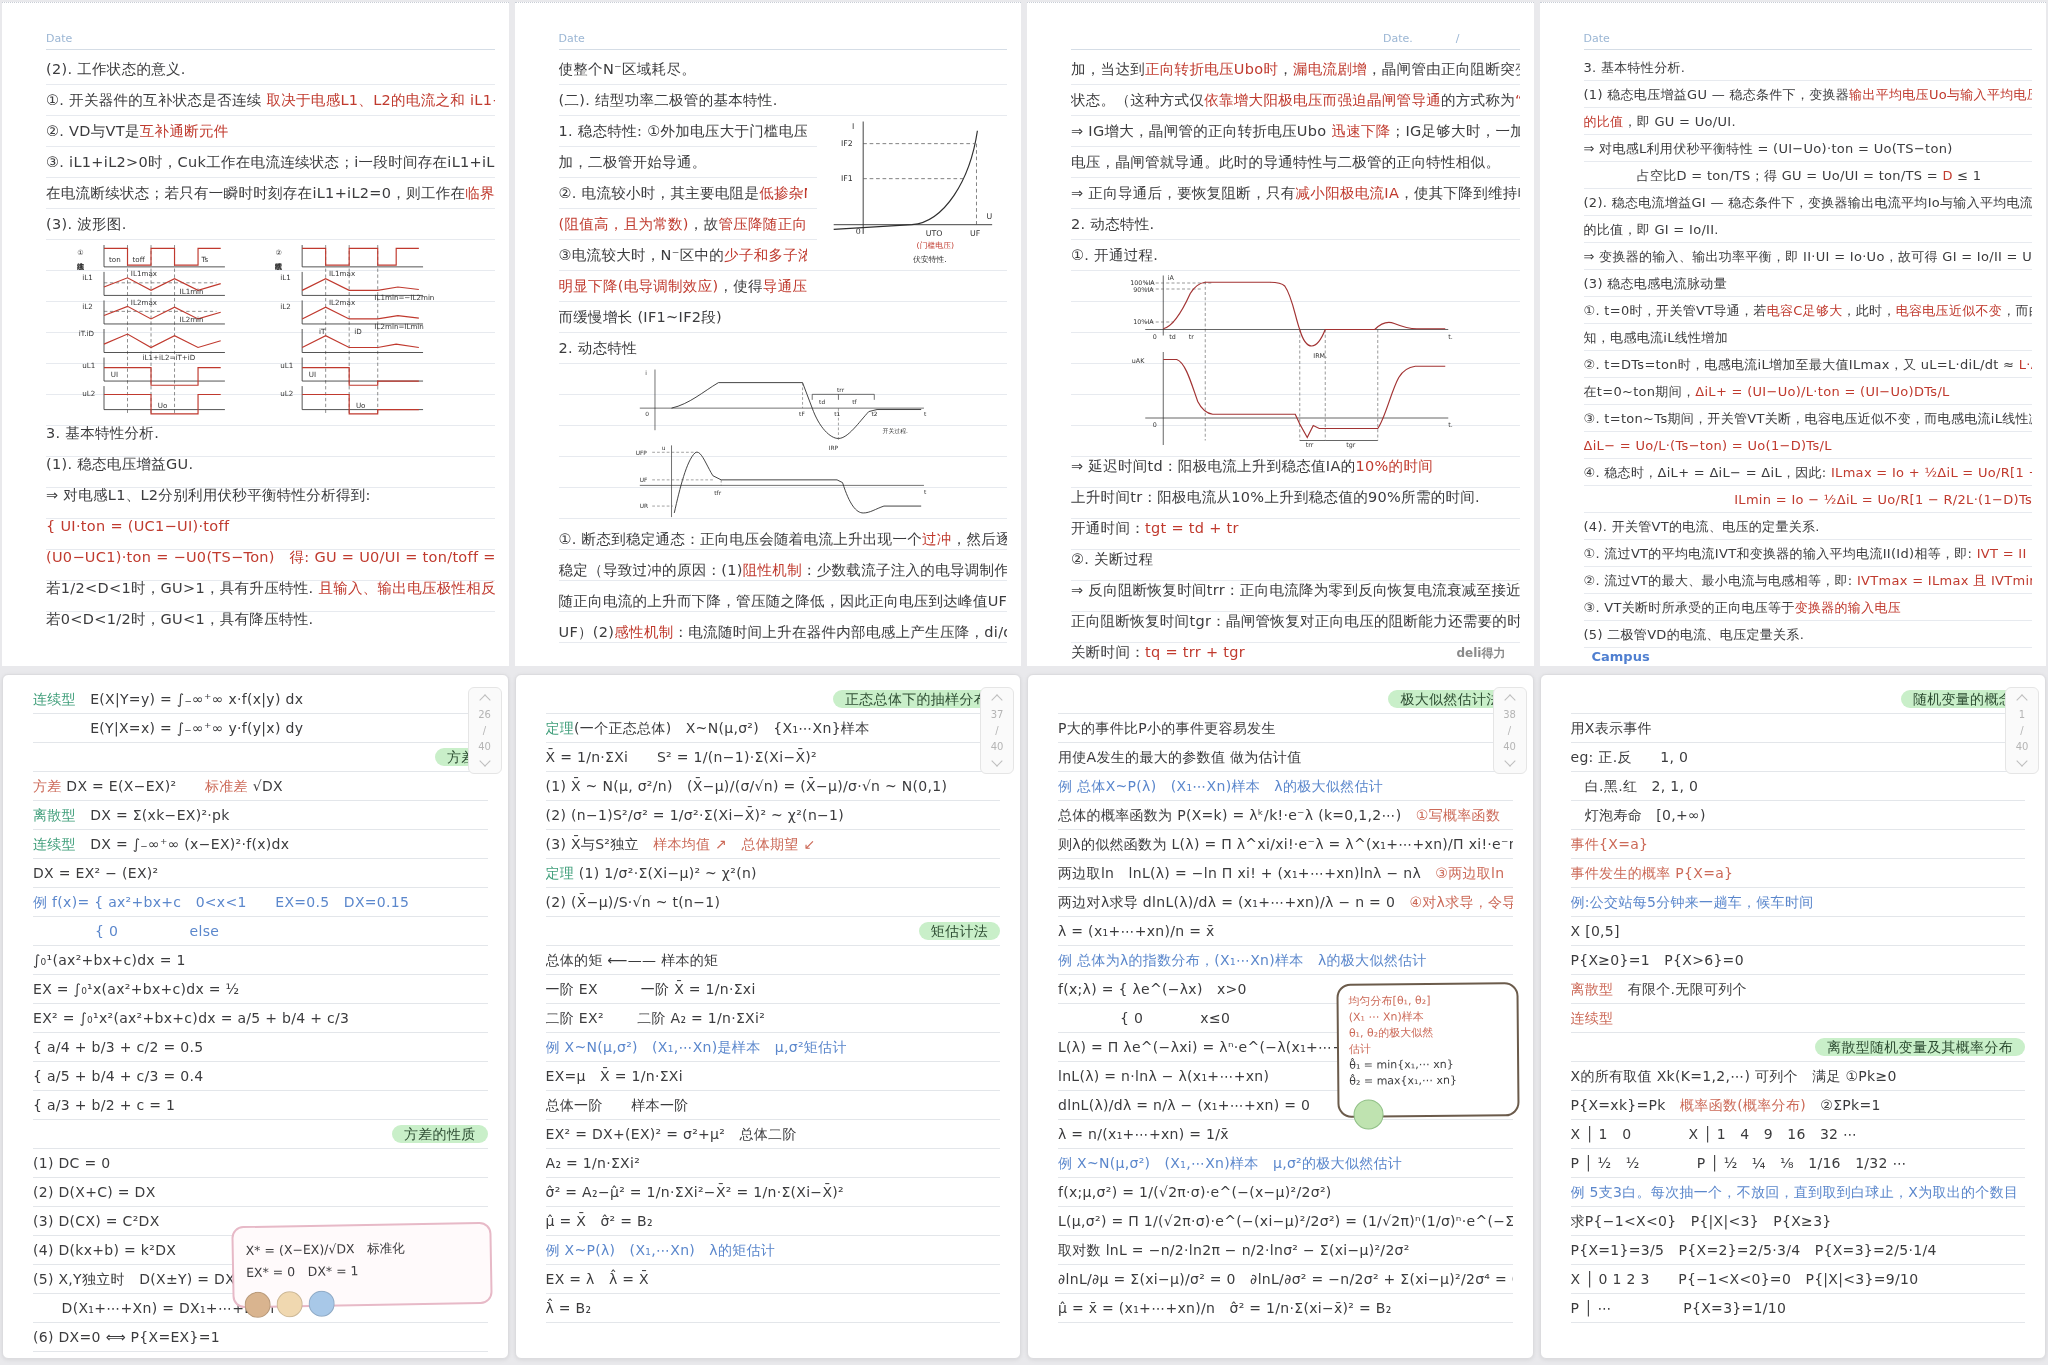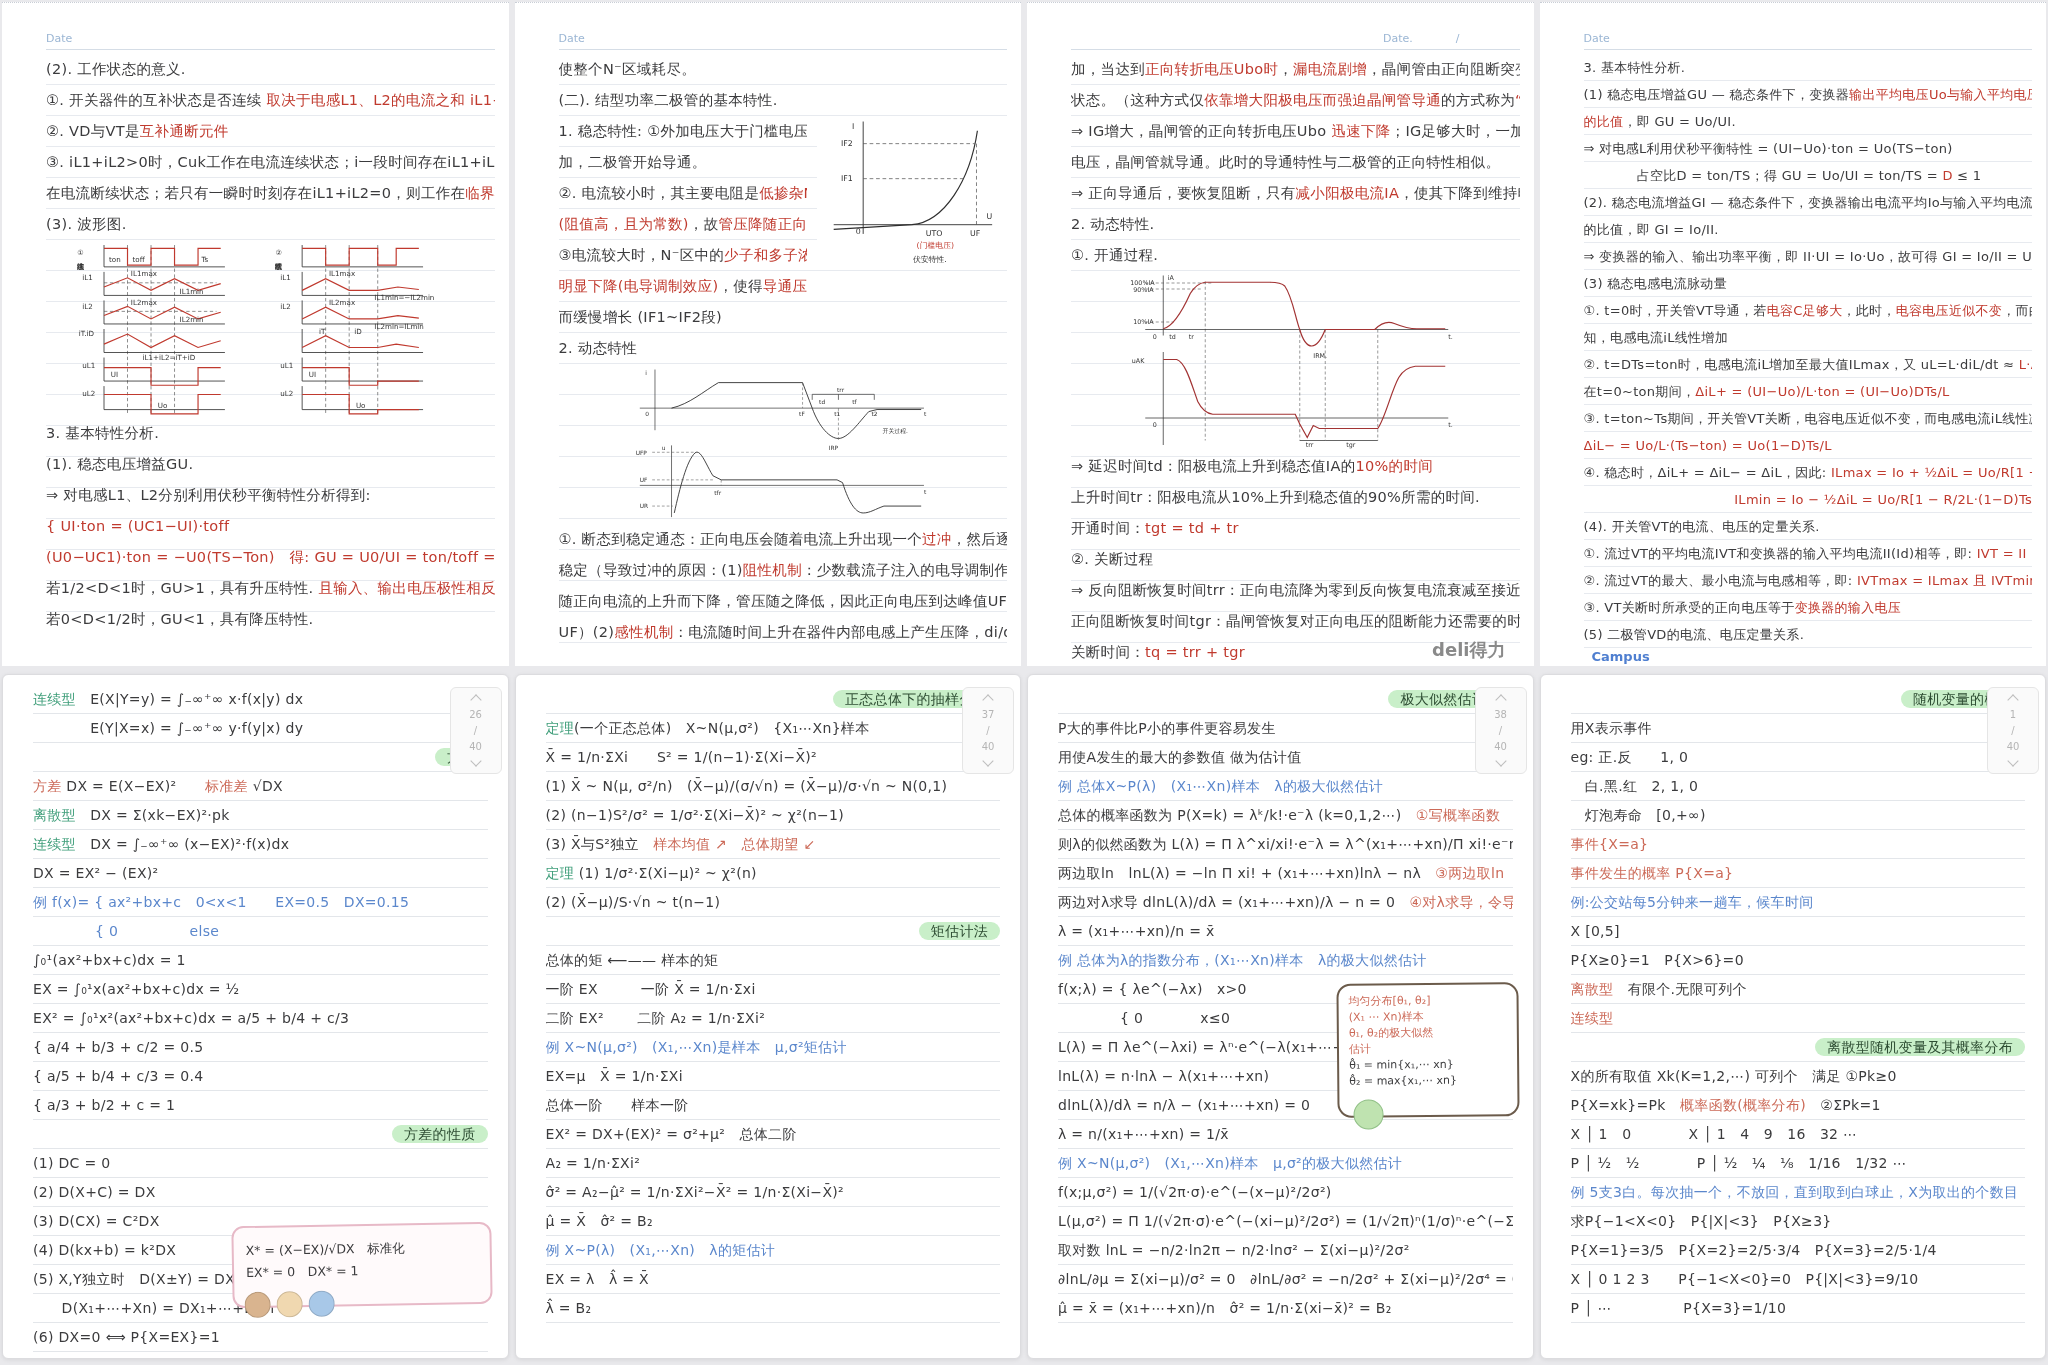--- a/index.html
+++ b/index.html
@@ -33,27 +33,27 @@
   .ax{stroke:#333;stroke-width:1;fill:none}
   .red{stroke:#c0392e;stroke-width:1.4;fill:none}
   .dred{stroke:#a23333;stroke-width:1.6;fill:none}
   .blk{stroke:#2f2f2f;stroke-width:1.3;fill:none}
   .dash{stroke:#555;stroke-width:.8;stroke-dasharray:4 3;fill:none}
   .fl{font-size:8.5px;fill:#333;}
   .fl.rt{fill:#c03a2e;}
   .vert{writing-mode:tb;}
   
   .pager{position:absolute;right:6px;top:12px;width:24px;background:#fafafa;border:1px solid #e5e5e5;
-    border-radius:6px;display:flex;flex-direction:column;align-items:center;gap:5px;padding:8px 13px;
+    border-radius:6px;display:flex;flex-direction:column;align-items:center;gap:5px;padding:8px 4px;
     font-size:10px;color:#b5b5b5;}
   .chev{width:7px;height:7px;border-left:1.5px solid #bdbdbd;border-top:1.5px solid #bdbdbd;}
   .chev.up{transform:rotate(45deg);}
   .chev.down{transform:rotate(225deg);}
   
-  .wm-deli{position:absolute;right:28px;bottom:4px;color:#8a8a8a;font-weight:bold;font-size:18px;}
+  .wm-deli{position:absolute;right:28px;bottom:4px;color:#8a8a8a;font-weight:bold;font-size:12px;}
   .wm-campus{position:absolute;left:52px;bottom:2px;color:#4f7fd0;font-weight:bold;font-size:13px;}
   
   .sticker{position:absolute;right:16px;bottom:52px;width:232px;background:#fffafb;border:2px solid #e7b9c7;
     border-radius:12px;padding:12px 12px 22px;font-size:12.5px;color:#3b3b3d;transform:rotate(-1deg);}
   .sticker-line{line-height:22px;white-space:nowrap;}
   .sticker-pets{position:absolute;left:10px;bottom:-12px;display:flex;gap:6px;}
   .pet{width:24px;height:24px;border-radius:50%;display:inline-block;border:1px solid rgba(0,0,0,.15);}
   .pet.p1{background:#d9b48f;}.pet.p2{background:#f0d8b0;}.pet.p3{background:#a8c8e8;}
   
   .doodle{position:absolute;right:14px;top:308px;width:158px;border:2px solid #6b5b4b;border-radius:14px;

